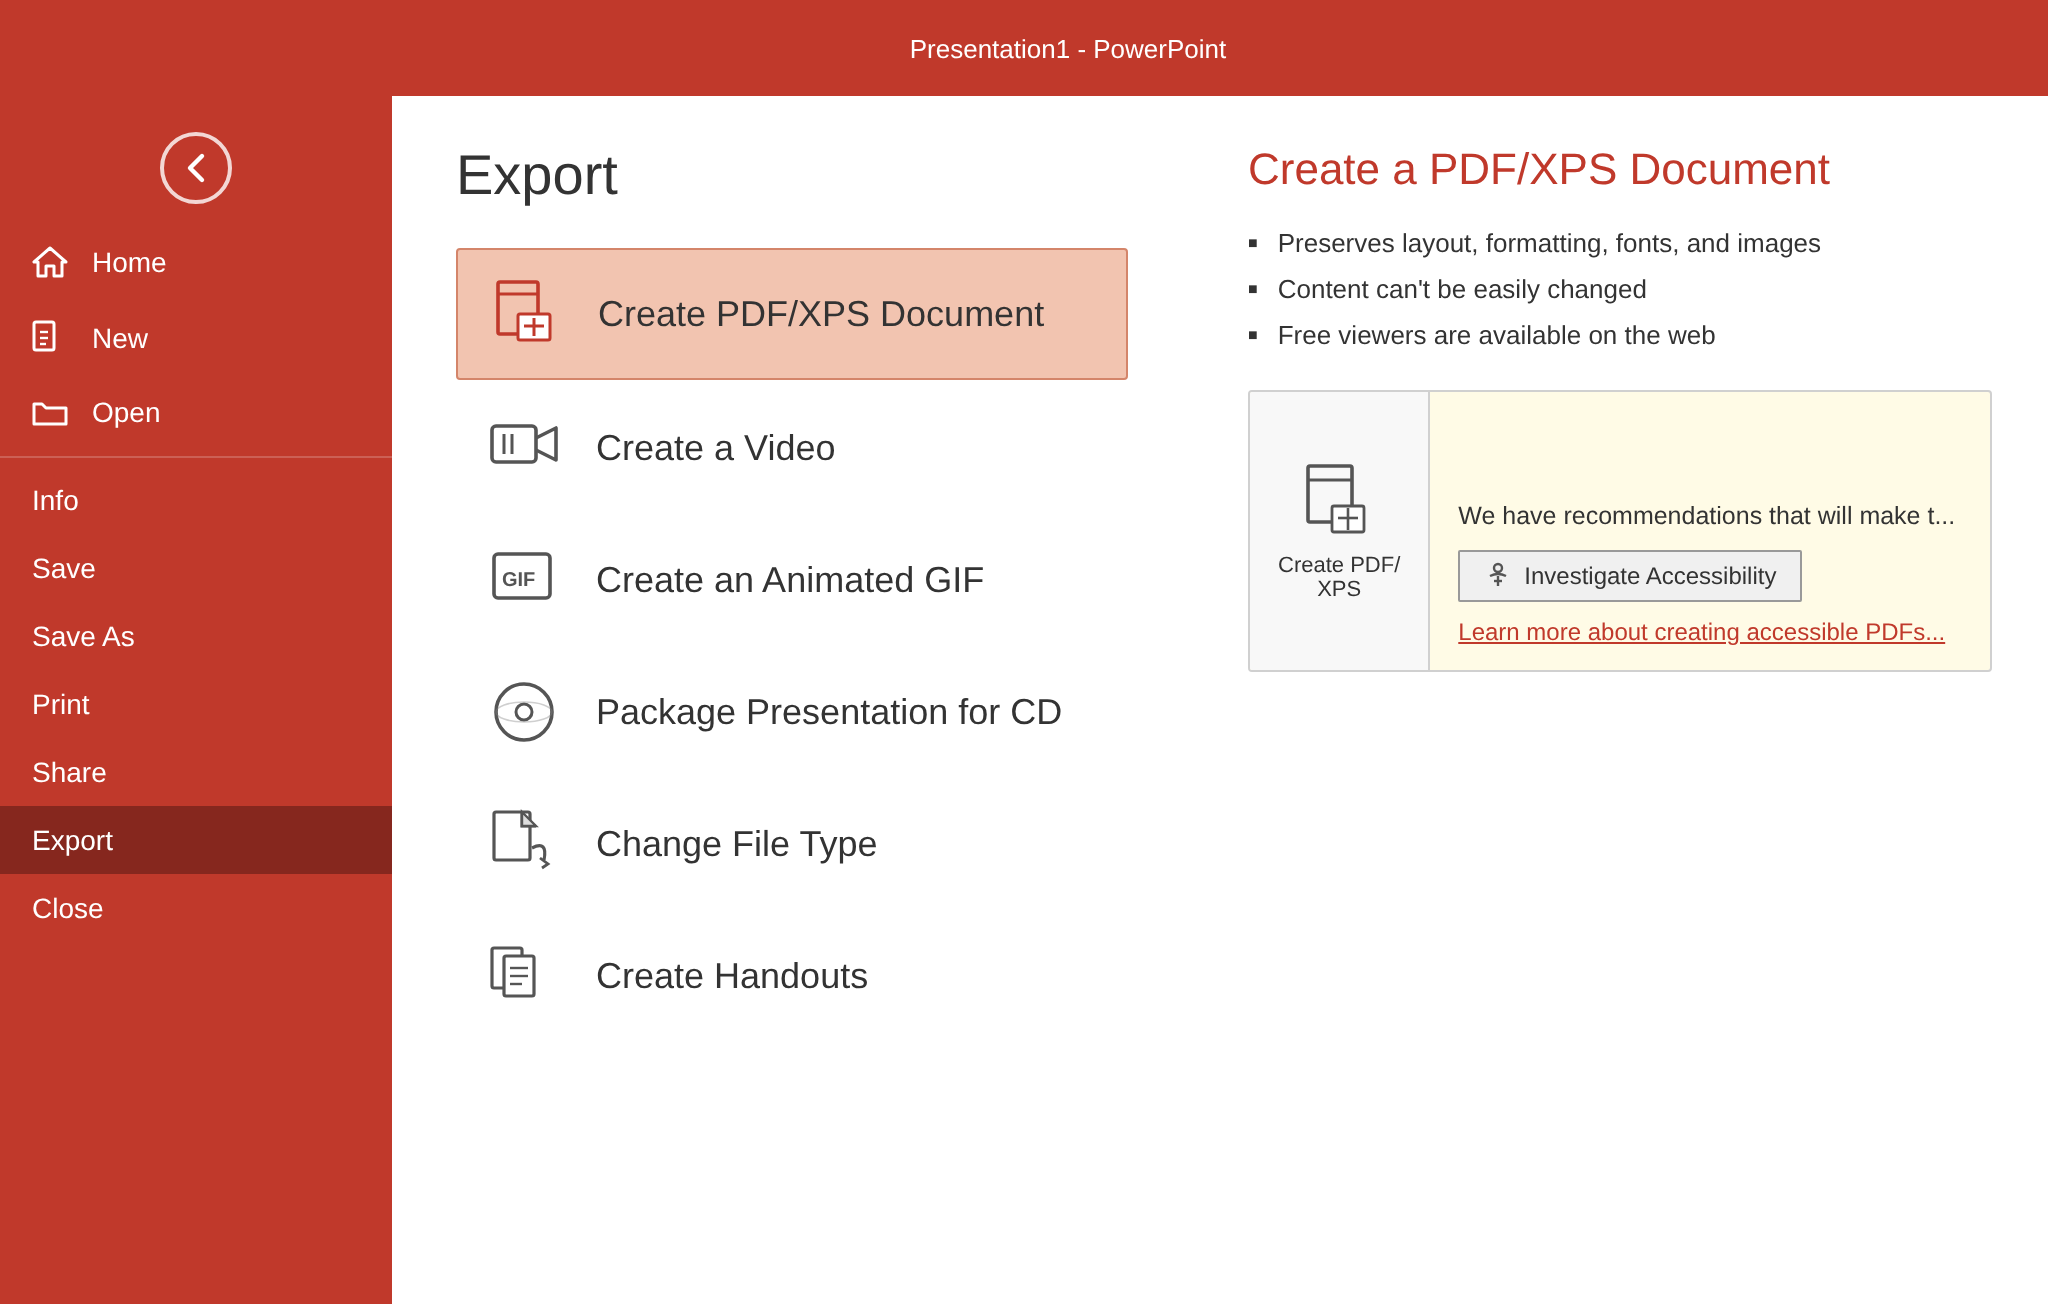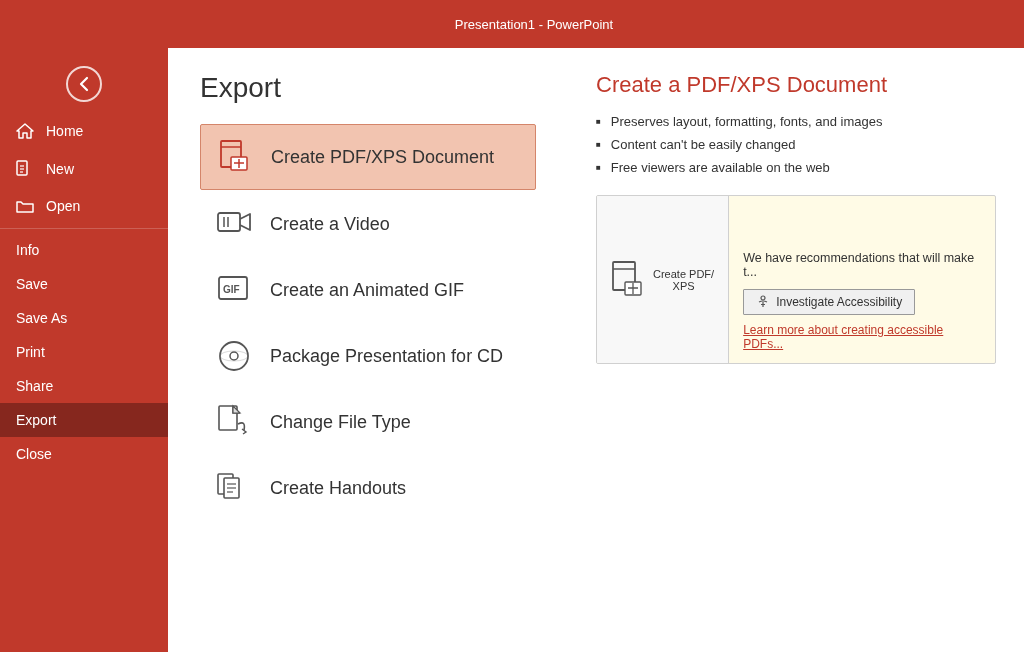--- a/index.html
+++ b/index.html
@@ -18,21 +18,21 @@
     }
 
     .main-area {
       display: flex;
       flex: 1;
       overflow: hidden;
     }
 
     
     .sidebar {
-      width: 168px;
+      width: 196px;
       background: #c0392b;
       display: flex;
       flex-direction: column;
       flex-shrink: 0;
       padding-top: 8px;
     }
 
     .sidebar-back {
       display: flex;
       align-items: center;
@@ -187,21 +187,21 @@
       border-radius: 2px;
       display: flex;
       align-items: stretch;
       overflow: hidden;
       background: #fffbe6;
     }
 
     .pdf-icon-box {
       padding: 16px 14px;
       display: flex;
-      flex-direction: row;
+      flex-direction: column;
       align-items: center;
       justify-content: center;
       gap: 6px;
       border-right: 1px solid #d0d0d0;
       background: #f8f8f8;
       min-width: 90px;
     }
 
     .pdf-icon-box .pdf-label {
       font-size: 11px;

